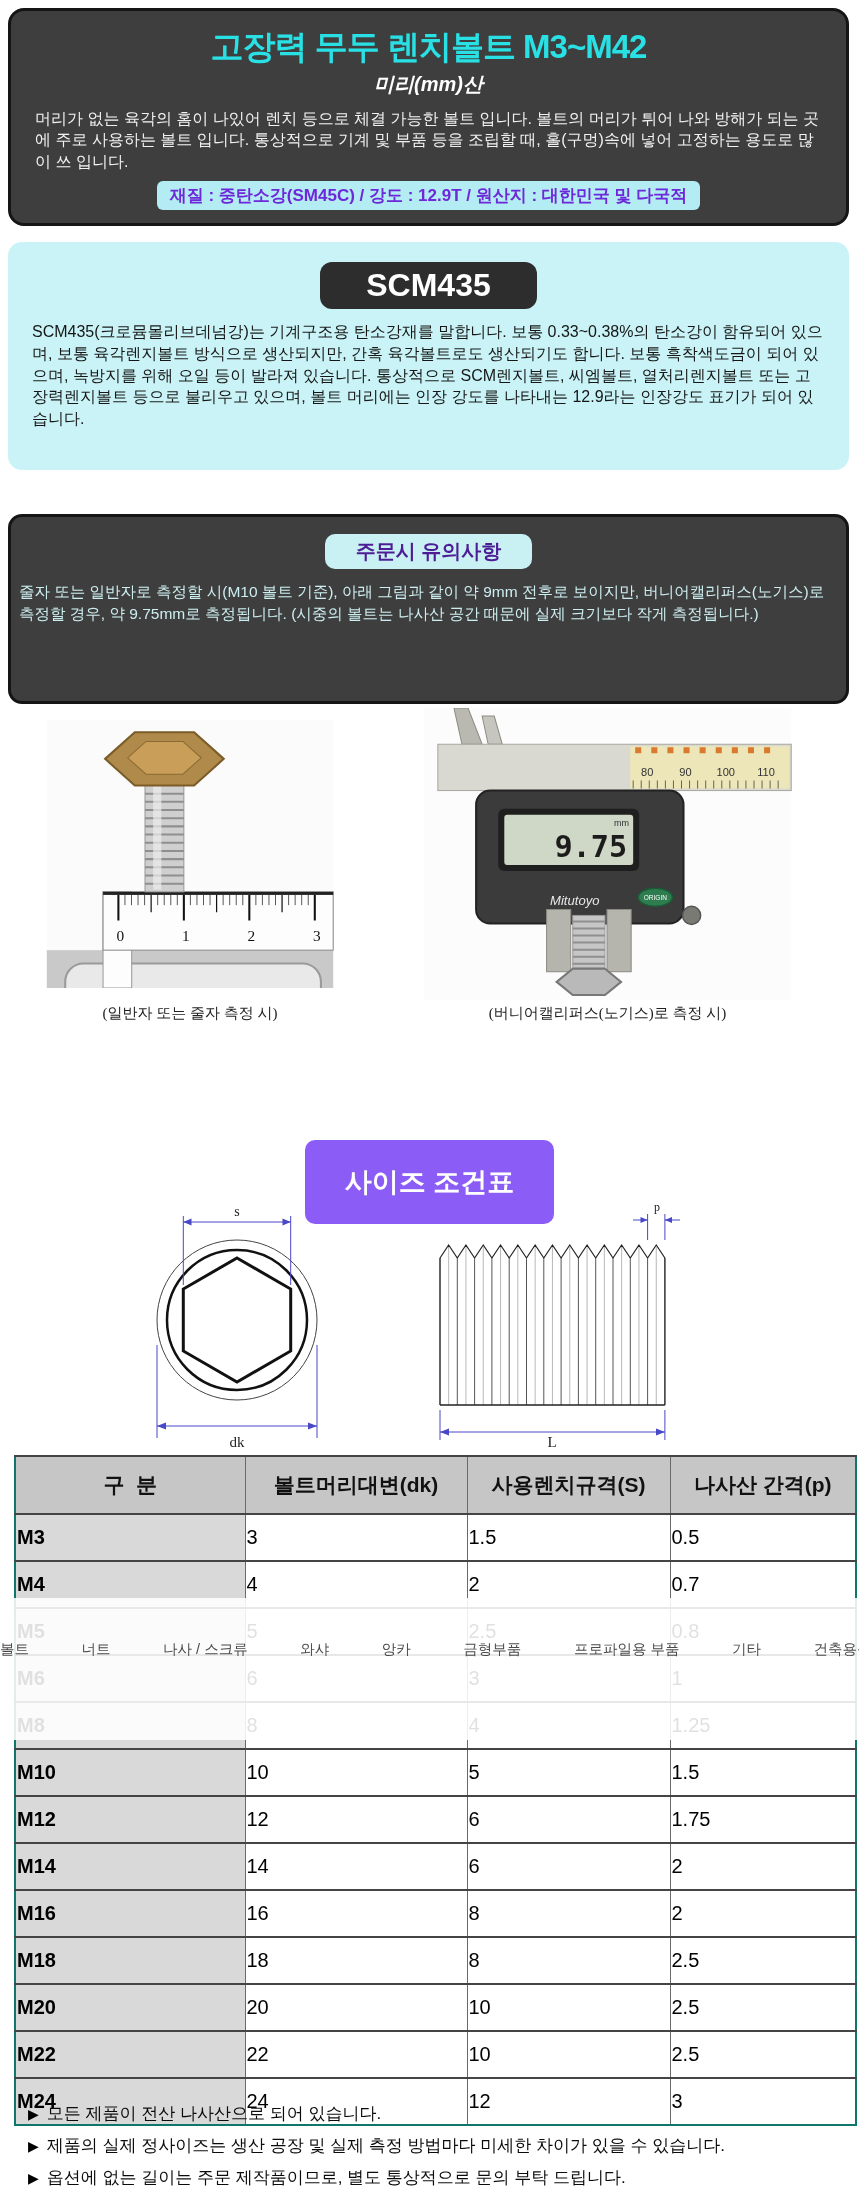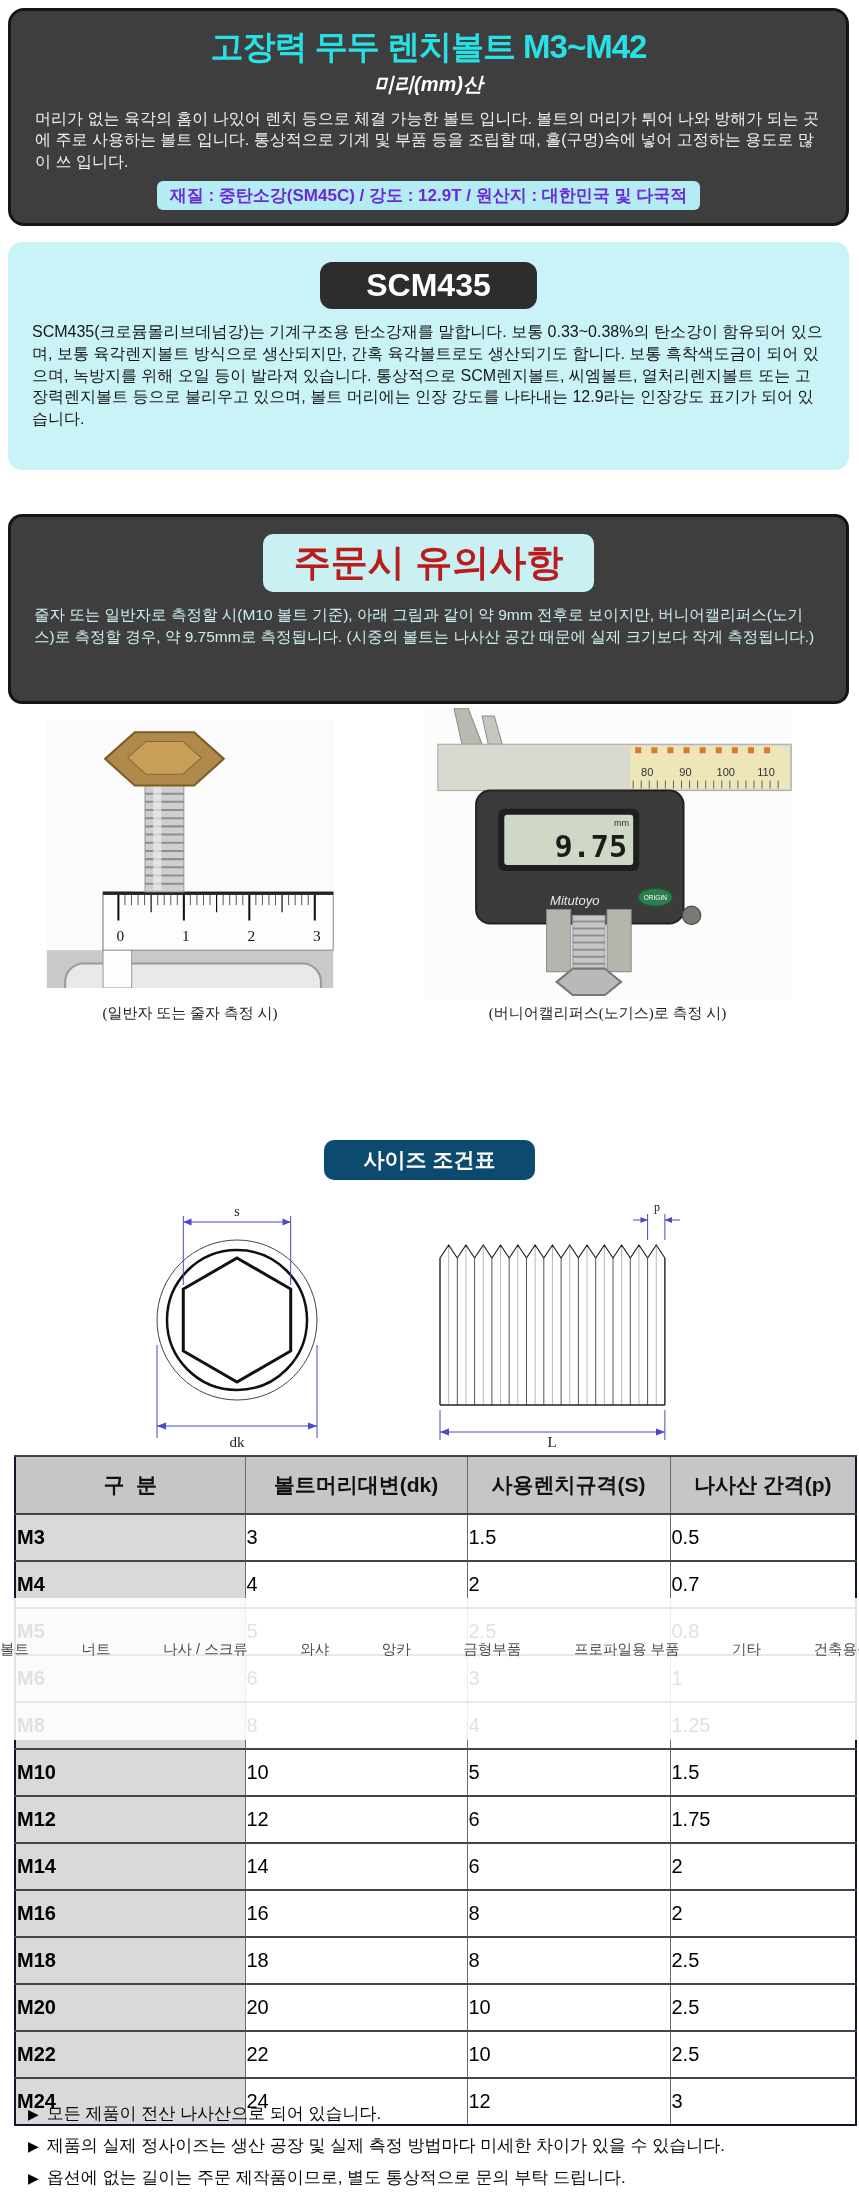--- a/index.html
+++ b/index.html
@@ -24,37 +24,37 @@
   .spec-badge {
     display:inline-block; margin-top:9px; background:#b3ecf2; color:#6d28d9;
     font-size:17px; font-weight:600; padding:3px 13px; border-radius:6px;
   }
   .scm-badge {
     display:inline-block; margin-top:20px; background:#2d2d2d; color:#ffffff;
     font-size:32px; font-weight:800; padding:5px 46px; border-radius:12px;
   }
   .scm-desc { text-align:left; padding:12px 24px 0; font-size:16px; color:#161616; line-height:1.36; }
   .notice-badge {
-    display:inline-block; margin-top:17px; background:#c9f0f3; color:#b91c1c;
-    font-size:37px; font-weight:800; padding:4px 31px; border-radius:10px;
-  }
-  .notice-desc { text-align:left; padding:12px 23px 0; font-size:15.5px; color:#cdeef0; line-height:1.42; }
+    display:inline-block; margin-top:17px; background:#c9f0f3; color:#4c1d95;
+    font-size:20px; font-weight:800; padding:4px 31px; border-radius:10px;
+  }
+  .notice-desc { text-align:left; padding:12px 8px 0; font-size:15.5px; color:#cdeef0; line-height:1.42; }
 
   .photo-caption {
     text-align:center; font-family:"Liberation Serif", serif;
     font-size:15px; color:#222222;
   }
   .size-badge-wrap { left:0; top:1140px; width:859px; text-align:center; }
   .size-badge {
-    display:inline-block; background:#0c4a6e; color:#ffffff;
-    font-size:21px; font-weight:800; padding:6px 40px; border-radius:10px;
+    display:inline-block; background:#8b5cf6; color:#ffffff;
+    font-size:27px; font-weight:800; padding:24px 40px; border-radius:10px;
   }
 
   
-  .size-table { border-collapse:collapse; table-layout:fixed; width:841px; border:2px solid #0f172a; }
+  .size-table { border-collapse:collapse; table-layout:fixed; width:841px; border:2px solid #0f766e; }
   .size-table th {
     background:#c6c6c6; height:54px; font-size:21px; font-weight:700; color:#111111;
     border-left:1px solid #6a6a6a; border-top:2px solid #444444; white-space:pre; text-align:center;
   }
   .size-table td {
     background:#ffffff; height:43px; font-size:20px; color:#000000;
     border-left:1px solid #6a6a6a; border-top:2px solid #444444; 
   }
   .size-table td.rowhead { background:#d9d9d9; font-weight:600; }
 

